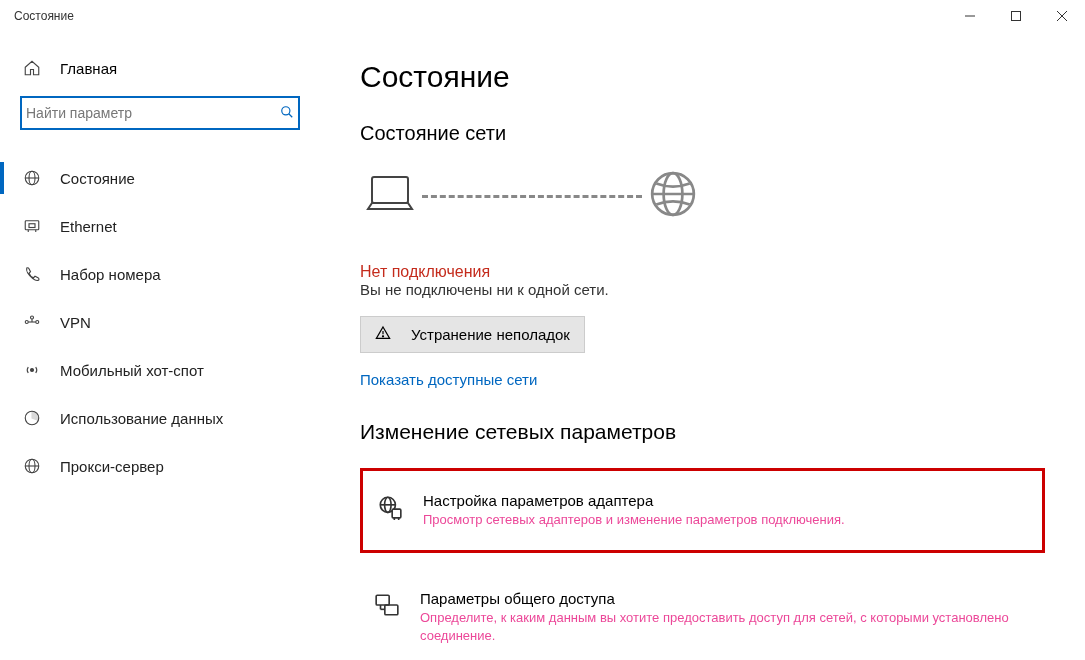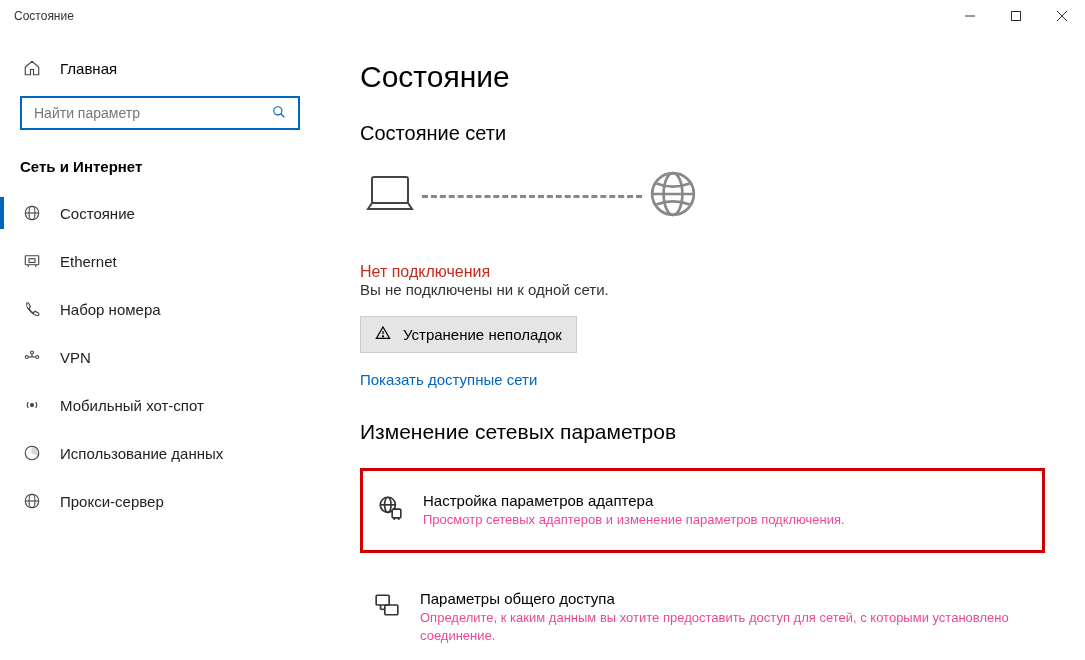--- a/index.html
+++ b/index.html
@@ -9,21 +9,21 @@
 .titlebar-text { flex: 1; }
 .win-controls { display: flex; }
 .win-btn { width: 46px; height: 32px; display: flex; align-items: center; justify-content: center; cursor: pointer; color: #333; }
 
 .app { display: flex; height: 628px; }
 
 .sidebar { width: 320px; padding: 18px 0; }
 .home-row { display: flex; align-items: center; padding: 8px 20px 18px 22px; gap: 18px; cursor: pointer; }
 .home-row span { font-size: 15px; }
 
-.search-box { margin: 0 20px 24px 20px; height: 34px; border: 2px solid #0067c0; display: flex; align-items: center; padding: 0 12px; }
+.search-box { margin: 0 20px 24px 20px; height: 34px; border: 2px solid #0067c0; display: flex; align-items: center; padding: 0 4px; }
 .search-box input { border: none; outline: none; flex: 1; font-size: 14px; color: #333; background: transparent; }
 .search-box input::placeholder { color: #777; }
 .search-icon { color: #0067c0; font-size: 14px; }
 
 .group-title { font-size: 15px; font-weight: 600; padding: 4px 20px 14px 20px; }
 
 .nav-item { display: flex; align-items: center; gap: 18px; padding: 14px 20px 14px 22px; cursor: pointer; font-size: 15px; color: #222; position: relative; }
 .nav-item.active::before { content: ""; position: absolute; left: 0; top: 8px; bottom: 8px; width: 4px; background: #0067c0; }
 .nav-icon { width: 20px; height: 20px; display: flex; align-items: center; justify-content: center; color: #444; flex-shrink: 0; }
 
@@ -32,21 +32,21 @@
 .section-title { font-size: 20px; font-weight: 500; margin-bottom: 24px; }
 
 .net-diagram { display: flex; align-items: center; gap: 6px; margin-bottom: 40px; padding-left: 4px; }
 .laptop-icon { color: #444; }
 .dashed-line { flex: 0 0 220px; border-top: 3px dashed #888; height: 0; }
 .globe-big { color: #888; }
 
 .no-conn { color: #c42b1c; font-size: 16px; margin-bottom: 0; }
 .no-conn-sub { font-size: 15px; color: #333; margin-bottom: 18px; }
 
-.troubleshoot-btn { display: inline-flex; align-items: center; gap: 12px; background: #e5e5e5; border: 1px solid #ccc; padding: 8px 14px; font-size: 15px; cursor: pointer; margin-bottom: 18px; }
+.troubleshoot-btn { display: inline-flex; align-items: center; gap: 20px; background: #e5e5e5; border: 1px solid #ccc; padding: 8px 14px; font-size: 15px; cursor: pointer; margin-bottom: 18px; }
 
 .link { color: #0067c0; font-size: 15px; cursor: pointer; display: inline-block; margin-bottom: 32px; }
 
 .section-title2 { font-size: 21px; font-weight: 500; margin-bottom: 24px; }
 
 .option-row { display: flex; gap: 18px; padding: 21px 14px; margin-bottom: 16px; cursor: pointer; }
 .option-row.highlighted { border: 3px solid #cc0000; }
 .option-icon { width: 28px; flex-shrink: 0; color: #333; padding-top: 2px; }
 .option-text { flex: 1; }
 .option-title { font-size: 15px; margin-bottom: 2px; }
@@ -91,21 +91,20 @@
     <div class="search-box">
       <input type="text" placeholder="Найти параметр" style="">
       <span class="search-icon">
         <svg width="14" height="14" viewBox="0 0 24 24" fill="none" stroke="currentColor" stroke-width="2">
             <circle cx="10" cy="10" r="7"></circle>
             <line x1="15" y1="15" x2="21" y2="21"></line>
           </svg>
       </span>
     </div>
 
-    <div class="group-title">Сеть и Интернет</div>
 
     <div class="nav-item active">
       <span class="nav-icon">
         <svg width="18" height="18" viewBox="0 0 24 24" fill="none" stroke="currentColor" stroke-width="1.5">
             <circle cx="12" cy="12" r="9"></circle>
             <ellipse cx="12" cy="12" rx="4" ry="9"></ellipse>
             <line x1="3" y1="12" x2="21" y2="12"></line>
           </svg>
       </span>
       <span>Состояние</span>

